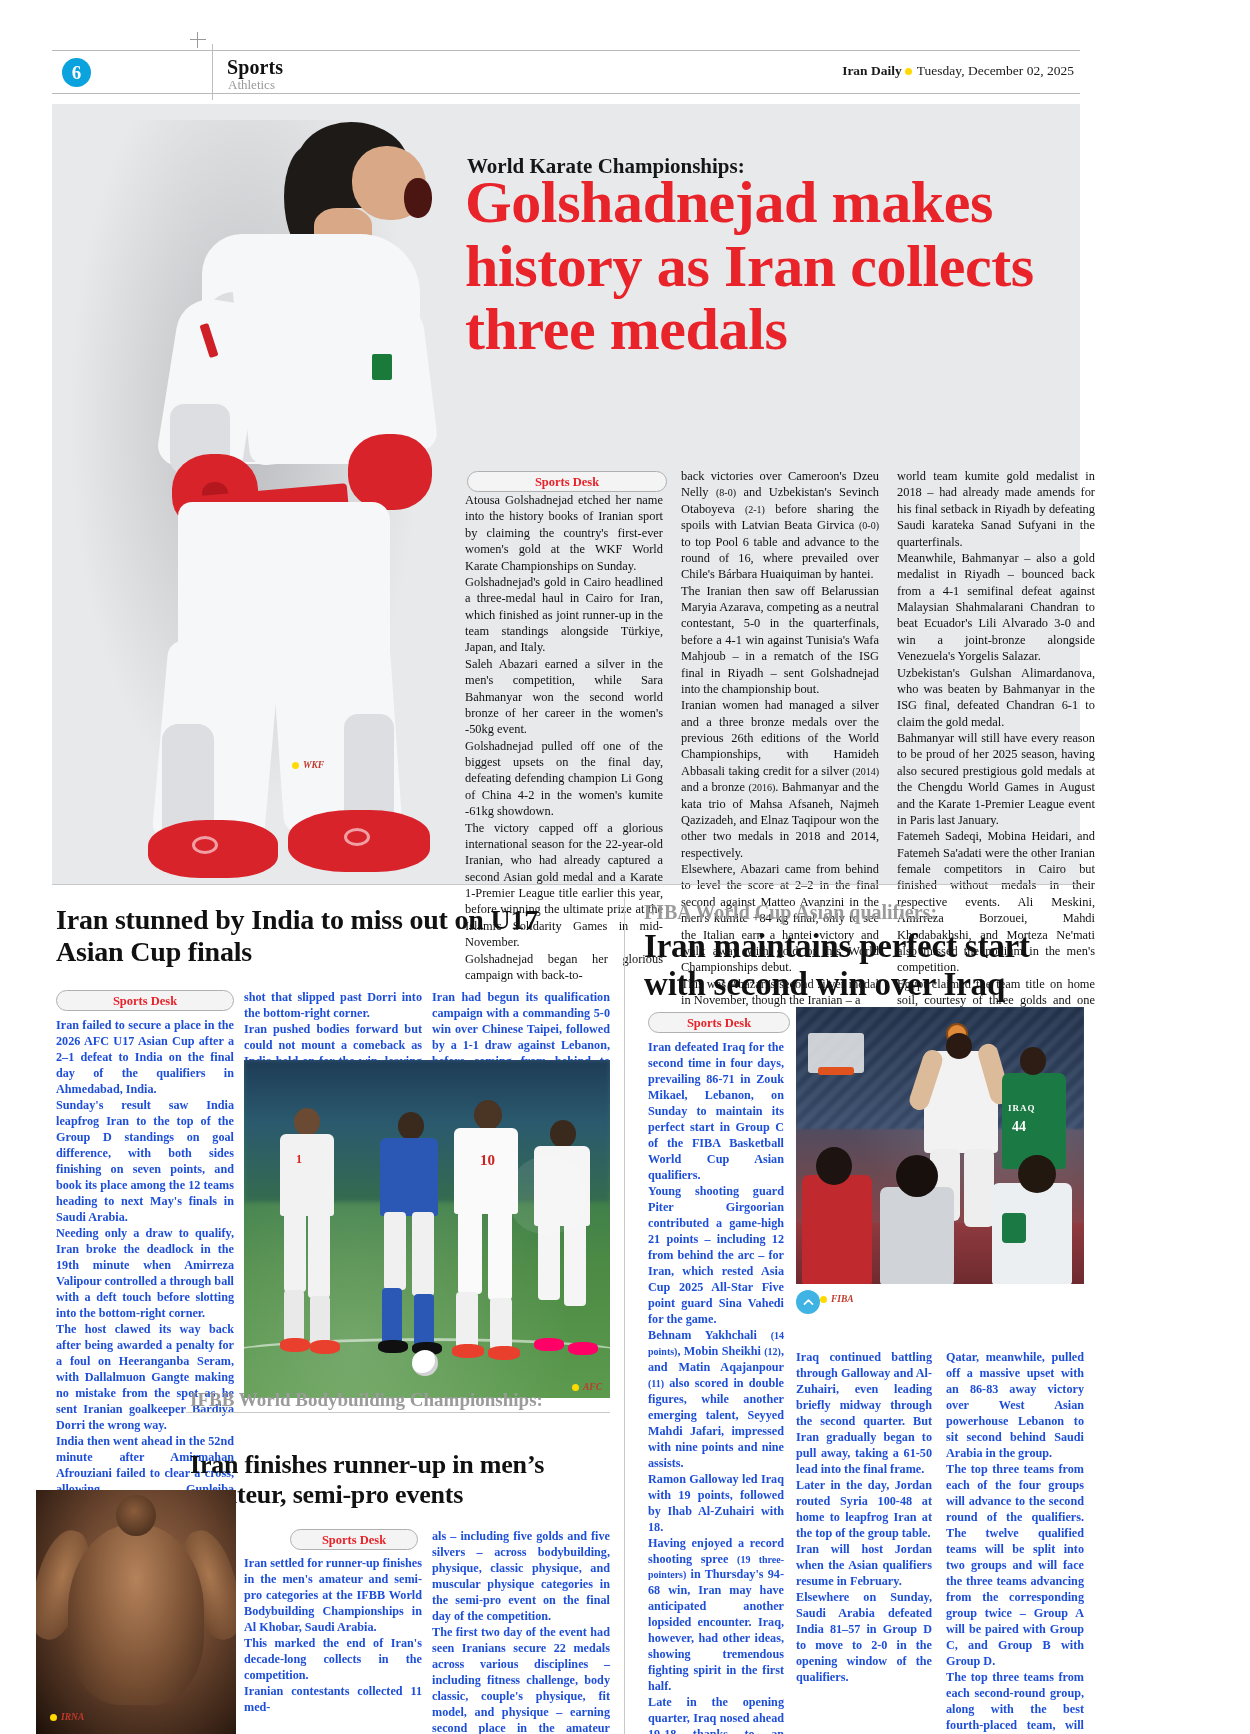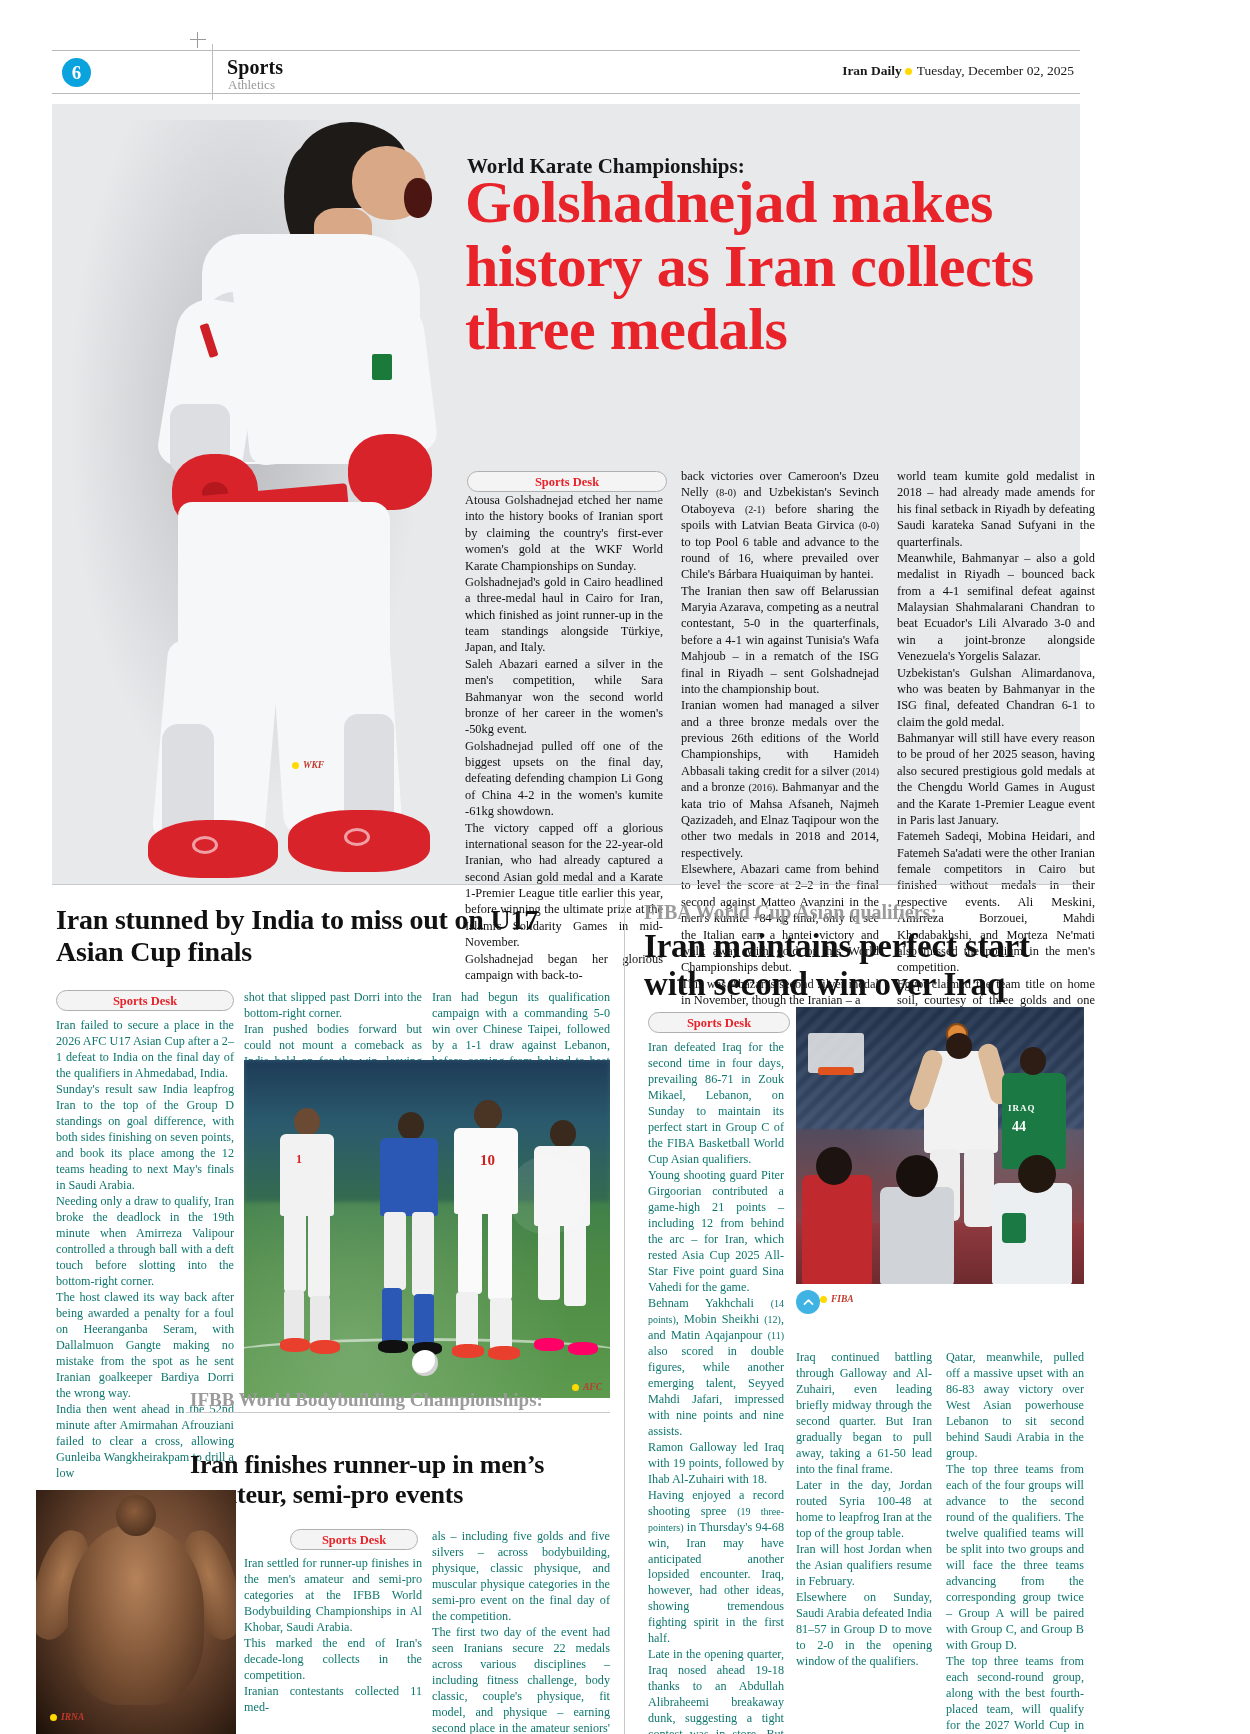--- a/index.html
+++ b/index.html
@@ -105,21 +105,21 @@
     position: absolute; font-weight: bold; color: #111;
     font-size: 28px; line-height: 1.14; letter-spacing: -0.2px;
   }
   .h2-gray {
     position: absolute; font-weight: bold; color: #9b9b9b;
     font-size: 19px; line-height: 1.2;
   }
 
   .body-col {
     position: absolute; font-size: 12.2px; line-height: 1.31;
-    color: #0f766e; text-align: justify;
+    color: #1d4ed8; text-align: justify; font-weight: bold;
   }
 
   
   .photo { position: absolute; overflow: hidden; }
 
   
   .soccer {
     background:
       radial-gradient(ellipse at 30% 85%, rgba(255,255,255,.18), transparent 60%),
       linear-gradient(180deg, #355a7d 0%, #2f6c63 22%, #3f7f4a 40%, #4d8b45 62%, #5c9a4e 100%);

